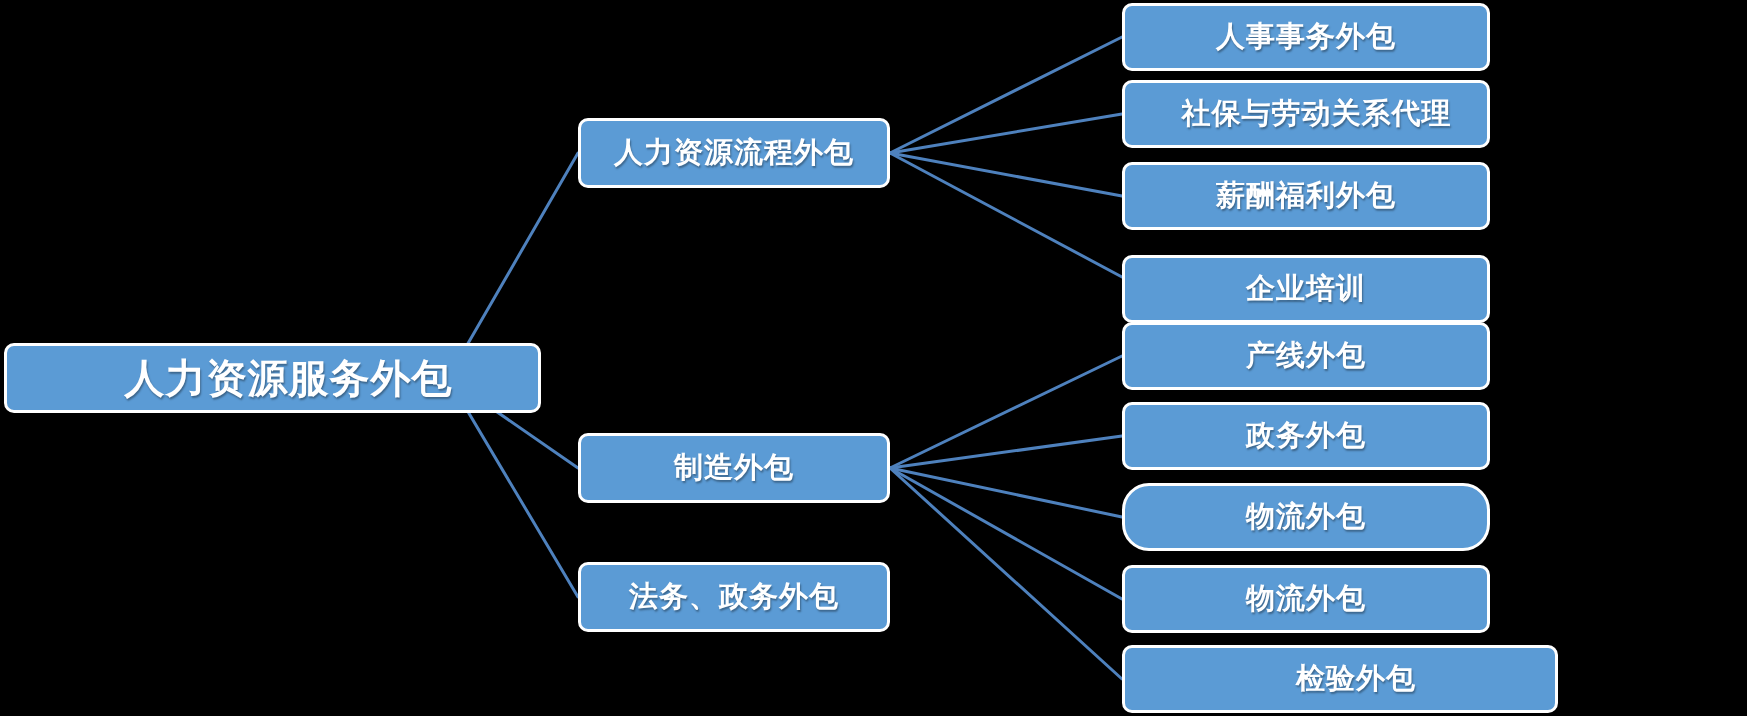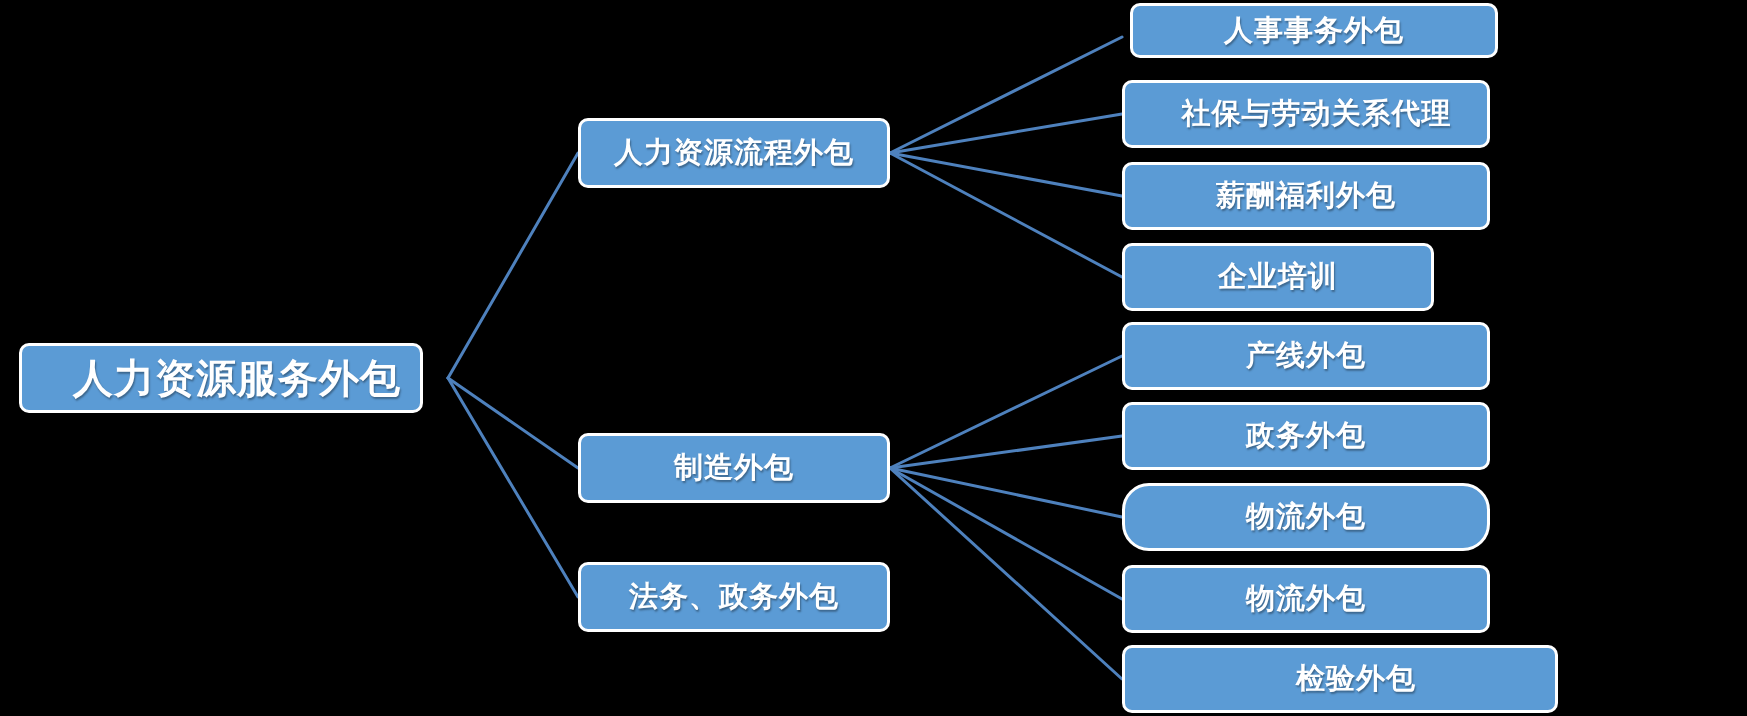--- a/index.html
+++ b/index.html
@@ -62,30 +62,30 @@
     <line x1="890" y1="153" x2="1122" y2="196"></line>
     <line x1="890" y1="153" x2="1122" y2="277"></line>
 
     <line x1="890" y1="468" x2="1122" y2="356"></line>
     <line x1="890" y1="468" x2="1122" y2="436"></line>
     <line x1="890" y1="468" x2="1122" y2="517"></line>
     <line x1="890" y1="468" x2="1122" y2="599"></line>
     <line x1="890" y1="468" x2="1122" y2="679"></line>
   </svg>
 
-  <div class="node node-root" style="left:19px; top:343px; width:404px; height:70px;padding-left:32px;">人力资源服务外包</div>
+  <div class="node node-root" style="left:4px; top:343px; width:537px; height:70px;padding-left:32px;">人力资源服务外包</div>
 
   <div class="node node-branch" style="left:578px; top:118px; width:312px; height:70px;">人力资源流程外包</div>
   <div class="node node-branch" style="left:578px; top:433px; width:312px; height:70px;">制造外包</div>
   <div class="node node-branch" style="left:578px; top:562px; width:312px; height:70px;">法务、政务外包</div>
 
-  <div class="node node-leaf" style="left:1122px; top:3px; width:368px; height:55px;margin-left:8px;">人事事务外包</div>
+  <div class="node node-leaf" style="left:1122px; top:3px; width:368px; height:68px;">人事事务外包</div>
   <div class="node node-leaf" style="left:1122px; top:80px; width:368px; height:68px;padding-left:21px;">社保与劳动关系代理</div>
   <div class="node node-leaf" style="left:1122px; top:162px; width:368px; height:68px;">薪酬福利外包</div>
-  <div class="node node-leaf" style="left:1122px; top:243px; width:312px; height:68px;">企业培训</div>
+  <div class="node node-leaf" style="left:1122px; top:255px; width:368px; height:68px;">企业培训</div>
 
   <div class="node node-leaf" style="left:1122px; top:322px; width:368px; height:68px;">产线外包</div>
   <div class="node node-leaf" style="left:1122px; top:402px; width:368px; height:68px;">政务外包</div>
   <div class="node node-leaf" style="left:1122px; top:483px; width:368px; height:68px;border-radius:27px;">物流外包</div>
   <div class="node node-leaf" style="left:1122px; top:565px; width:368px; height:68px;">物流外包</div>
   <div class="node node-leaf" style="left:1122px; top:645px; width:436px; height:68px;padding-left:32px;">检验外包</div>
 
 </div>
 
 </body></html>

